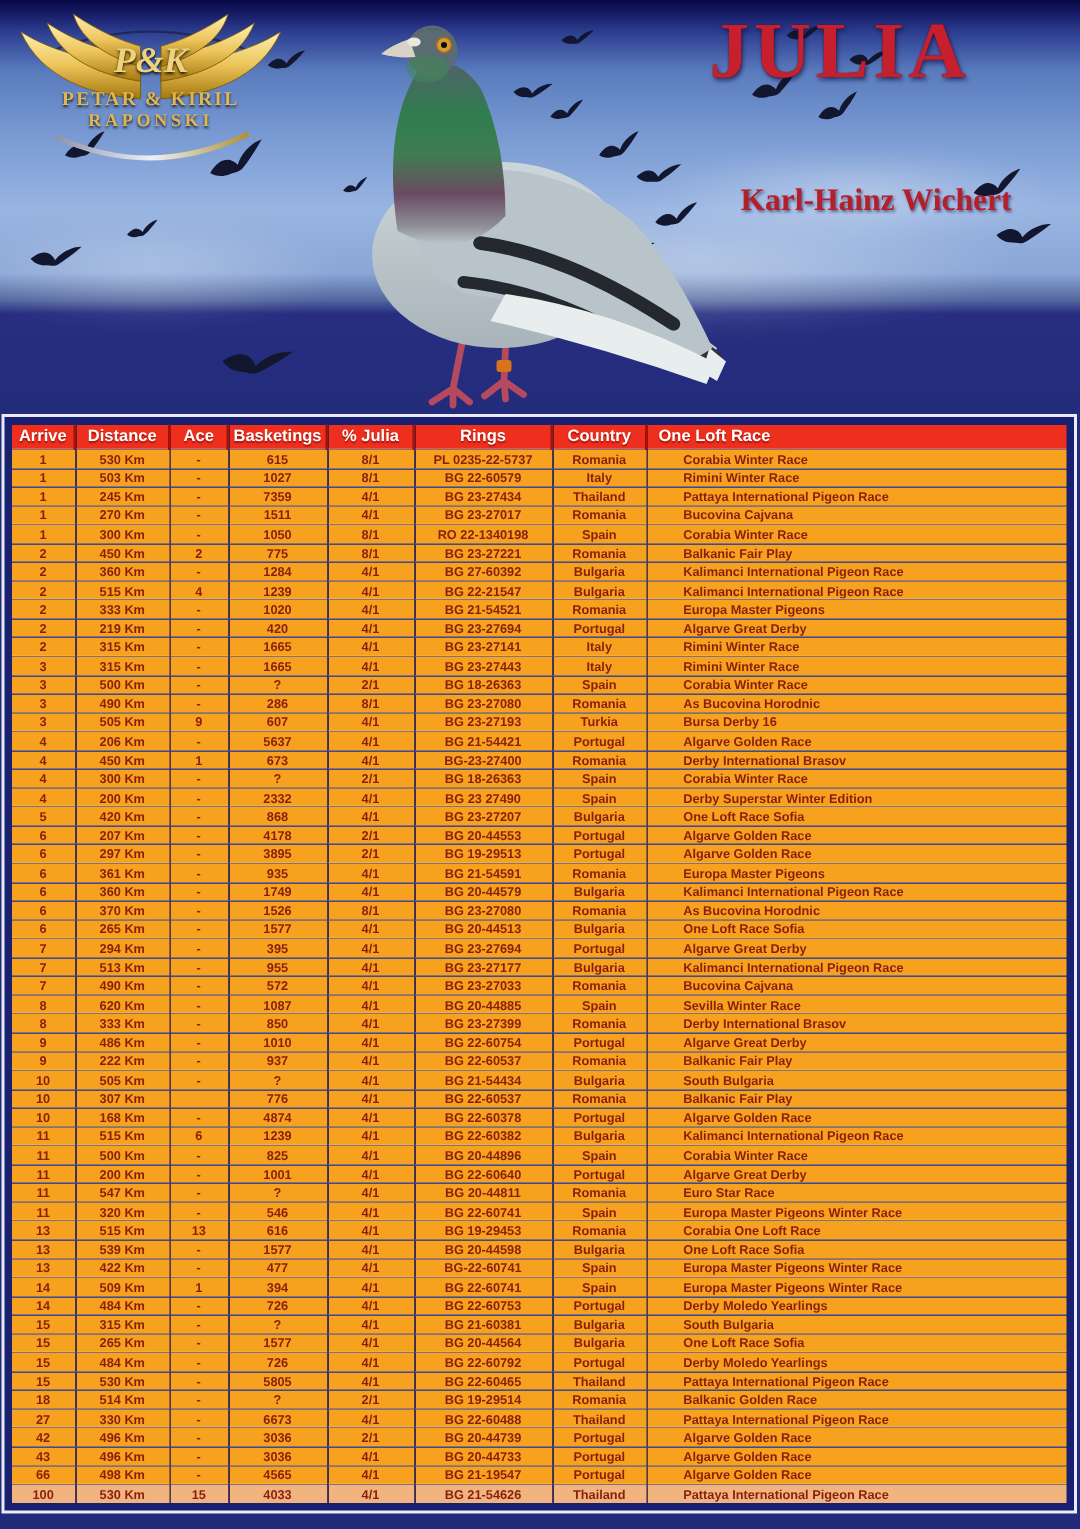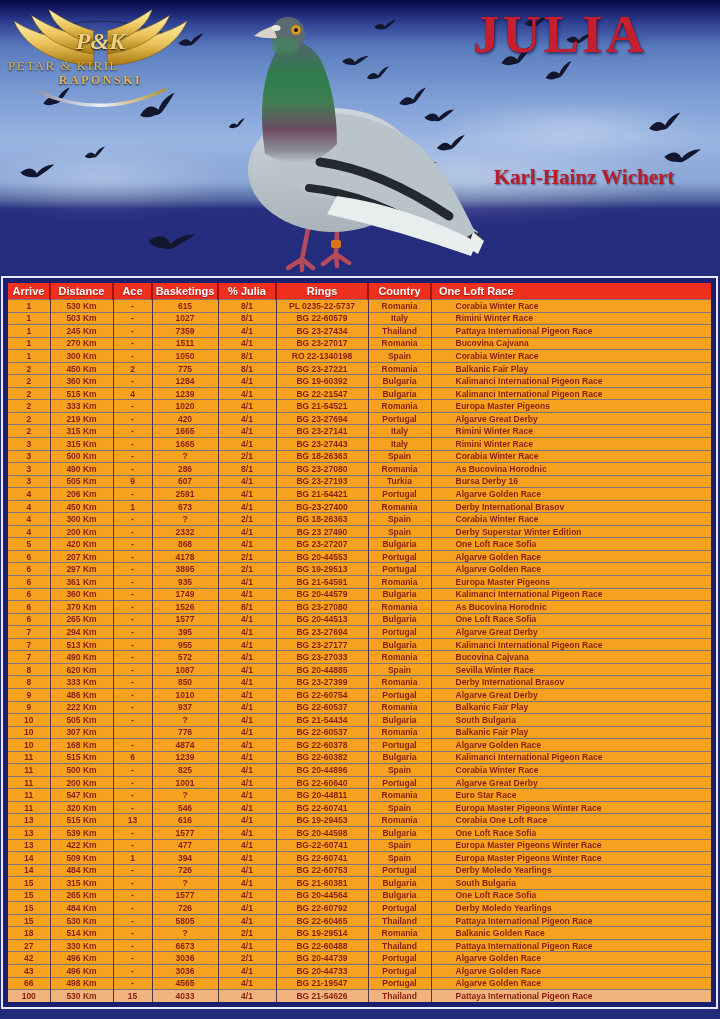--- a/index.html
+++ b/index.html
@@ -24,39 +24,39 @@
   .cloud.c3 { left:430px; top:100px; width:280px; height:60px; opacity:.4; }
 
   .bird { position:absolute; fill:#12172f; }
 
   
   .logo { position:absolute; left:8px; top:4px; width:185px; height:118px; }
   .logo svg.wings { position:absolute; left:0; top:0; width:185px; height:115px; }
   .logo .monogram { position:absolute; left:0; top:24px; width:100%; text-align:center;
       font-family:"Liberation Serif", serif; font-style:italic; font-weight:bold;
       font-size:24px; color:#f0d27c; text-shadow:0 1px 2px rgba(0,0,0,.85); }
-  .logo .line1 { position:absolute; left:0; top:54px; width:100%; 
-      font-family:"Liberation Serif", serif; font-weight:normal; font-size:13px;
+  .logo .line1 { position:absolute; left:0; top:54px; width:100%; text-align:center;
+      font-family:"Liberation Serif", serif; font-weight:bold; font-size:13px;
       letter-spacing:1.5px; color:#dfb652; text-shadow:0 1px 2px rgba(0,0,0,.8); }
   .logo .line2 { position:absolute; left:0; top:69px; width:100%; text-align:center;
       font-family:"Liberation Serif", serif; font-weight:bold; font-size:12px;
       letter-spacing:2.5px; color:#dfb652; text-shadow:0 1px 2px rgba(0,0,0,.8); }
 
   
   .title-name { position:absolute; left:440px; top:4px; width:240px; text-align:center;
       font-family:"Liberation Serif", serif; font-weight:bold; font-size:53px;
       letter-spacing:3px; color:#c6202e;
       text-shadow:1px 2px 3px rgba(15,15,60,.65), 0 0 1px #6d0a14; }
   .title-ring { position:absolute; left:402px; top:64px; width:306px; text-align:center;
       font-family:"Liberation Serif", serif; font-weight:bold; font-size:33px;
       letter-spacing:1px; color:#c6202e;
       text-shadow:1px 2px 3px rgba(15,15,60,.6), 0 0 1px #6d0a14; }
   .title-breeder { position:absolute; left:458px; top:121px; width:252px; text-align:center;
       font-family:"Liberation Serif", serif; font-weight:bold; font-size:21px;
-      color:#b51f2a; text-shadow:1px 1px 2px rgba(20,20,70,.55);margin-top:44px; }
+      color:#b51f2a; text-shadow:1px 1px 2px rgba(20,20,70,.55); }
 
   .pigeon { position:absolute; left:185px; top:4px; width:300px; height:272px; }
 
   
   .table-frame { position:absolute; left:1px; top:276px; width:717px; height:733px;
       border:2px solid #e9ecf7; background:#1a2070; padding:5px; }
   table.results { width:100%; height:100%; border-collapse:collapse; table-layout:fixed; }
   table.results th { background:#ee2f1e; color:#ffffff; font-size:11px; font-weight:bold;
       height:14px; padding:2px; text-align:center; white-space:nowrap; overflow:hidden;
       border-right:2px solid #9c1508; text-shadow:0 1px 1px rgba(110,0,0,.6); }
@@ -308,21 +308,21 @@
             <td>BG 23-27221</td>
             <td>Romania</td>
             <td>Balkanic Fair Play</td>
           </tr>
           <tr>
             <td>2</td>
             <td>360 Km</td>
             <td>-</td>
             <td>1284</td>
             <td>4/1</td>
-            <td>BG 19-60392</td>
+            <td>BG 27-60392</td>
             <td>Bulgaria</td>
             <td>Kalimanci International Pigeon Race</td>
           </tr>
           <tr>
             <td>2</td>
             <td>515 Km</td>
             <td>4</td>
             <td>1239</td>
             <td>4/1</td>
             <td>BG 22-21547</td>
@@ -396,21 +396,21 @@
             <td>607</td>
             <td>4/1</td>
             <td>BG 23-27193</td>
             <td>Turkia</td>
             <td>Bursa Derby 16</td>
           </tr>
           <tr>
             <td>4</td>
             <td>206 Km</td>
             <td>-</td>
-            <td>2591</td>
+            <td>5637</td>
             <td>4/1</td>
             <td>BG 21-54421</td>
             <td>Portugal</td>
             <td>Algarve Golden Race</td>
           </tr>
           <tr>
             <td>4</td>
             <td>450 Km</td>
             <td>1</td>
             <td>673</td>

